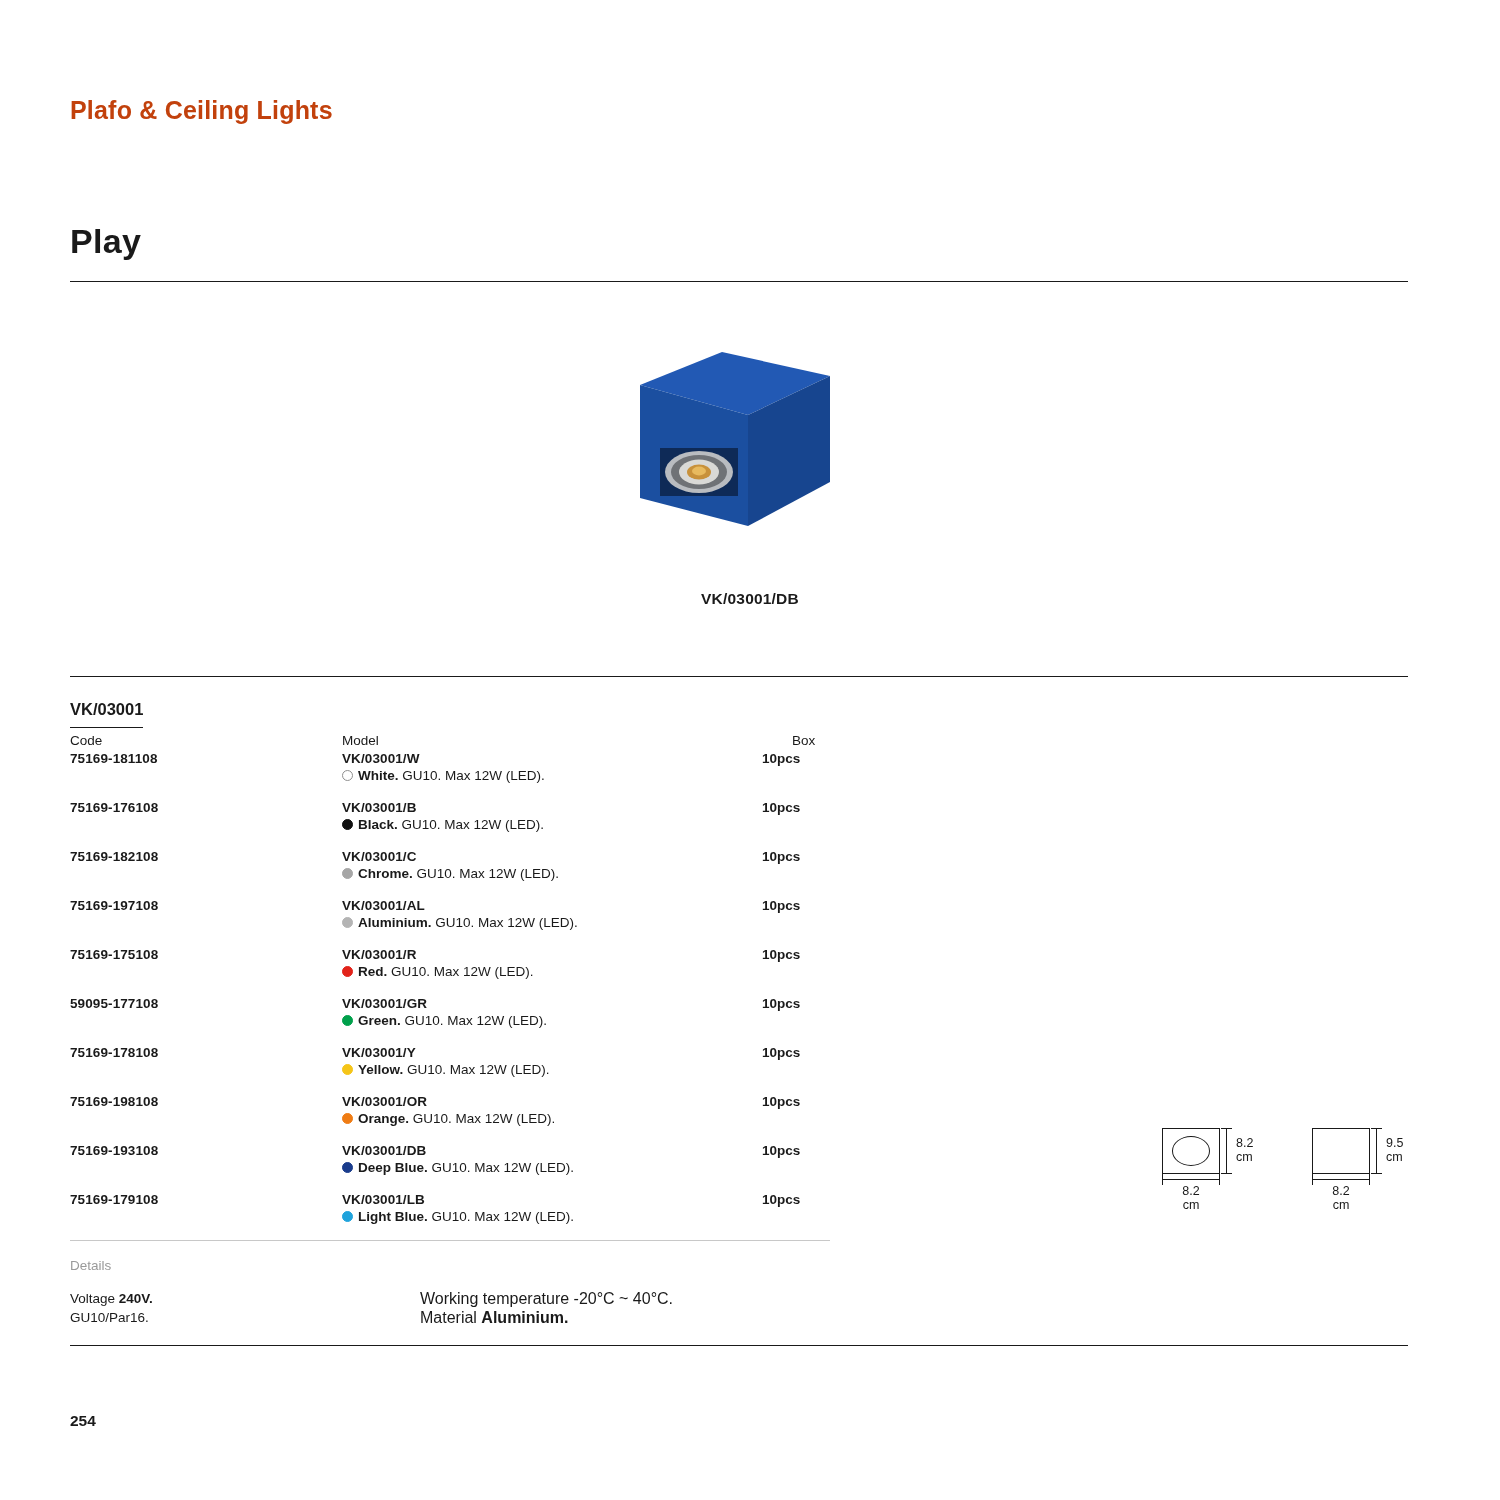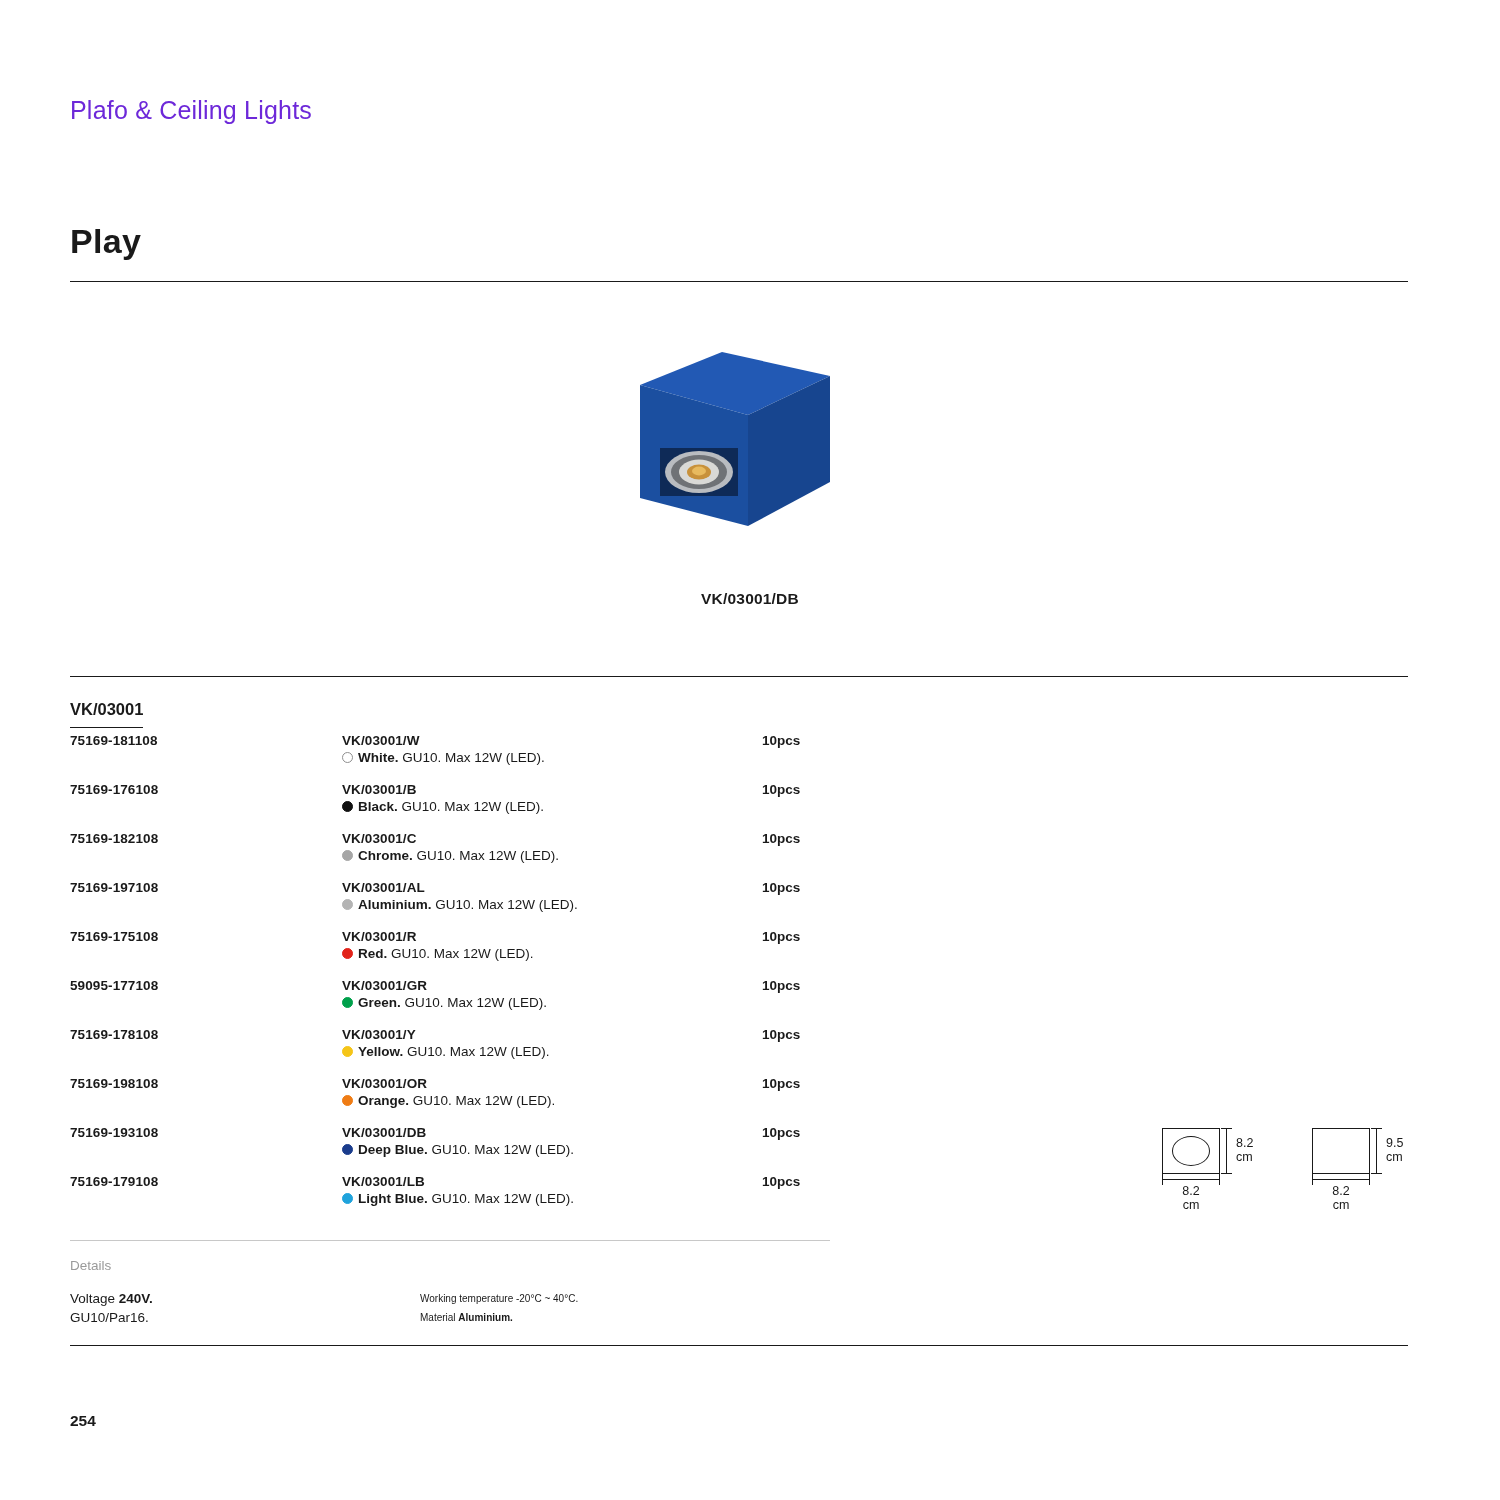--- a/index.html
+++ b/index.html
@@ -22,22 +22,22 @@
     height: 1500px;
   }
 
   
   .category {
     position: absolute;
     left: 70px;
     top: 96px;
     font-size: 25px;
     letter-spacing: 0.2px;
-    color: #6d28d9;
-    font-weight: 400;
+    color: #c2410c;
+    font-weight: 700;
   }
   .family {
     position: absolute;
     left: 70px;
     top: 222px;
     font-size: 34px;
     font-weight: bold;
     letter-spacing: 0.3px;
   }
   .rule-top {
@@ -168,21 +168,21 @@
     position: absolute;
     left: 70px;
     top: 1289px;
     font-size: 13.5px;
     line-height: 19px;
   }
   .details-col2 {
     position: absolute;
     left: 420px;
     top: 1289px;
-    font-size: 10px;
+    font-size: 16px;
     line-height: 19px;
   }
   .b { font-weight: bold; }
 
   .rule-bottom {
     position: absolute;
     left: 70px;
     top: 1345px;
     width: 1338px;
     height: 1px;
@@ -344,20 +344,25 @@
       <ellipse cx="99" cy="141" rx="7" ry="4.4" fill="#e8ba5e"></ellipse>
     </svg>
   </div>
   <div class="hero-caption">VK/03001/DB</div>
 
   <div class="rule-mid"></div>
 
   <div class="sku-title">VK/03001</div>
 
   <div class="tbl">
+    <div class="hdr">
+      <span class="col-code">Code</span>
+      <span class="col-model">Model</span>
+      <span class="col-box">Box</span>
+    </div>
 
     <div class="row">
       <span class="code">75169-181108</span>
       <span class="model">VK/03001/W</span>
       <span class="desc"><span class="sw" style="background: rgb(255, 255, 255); border: 1px solid rgb(143, 143, 143);"></span><span class="nm">White.</span> <span>GU10. Max 12W (LED).</span></span>
       <span class="box">10pcs</span>
     </div>
 
     <div class="row">
       <span class="code">75169-176108</span>

